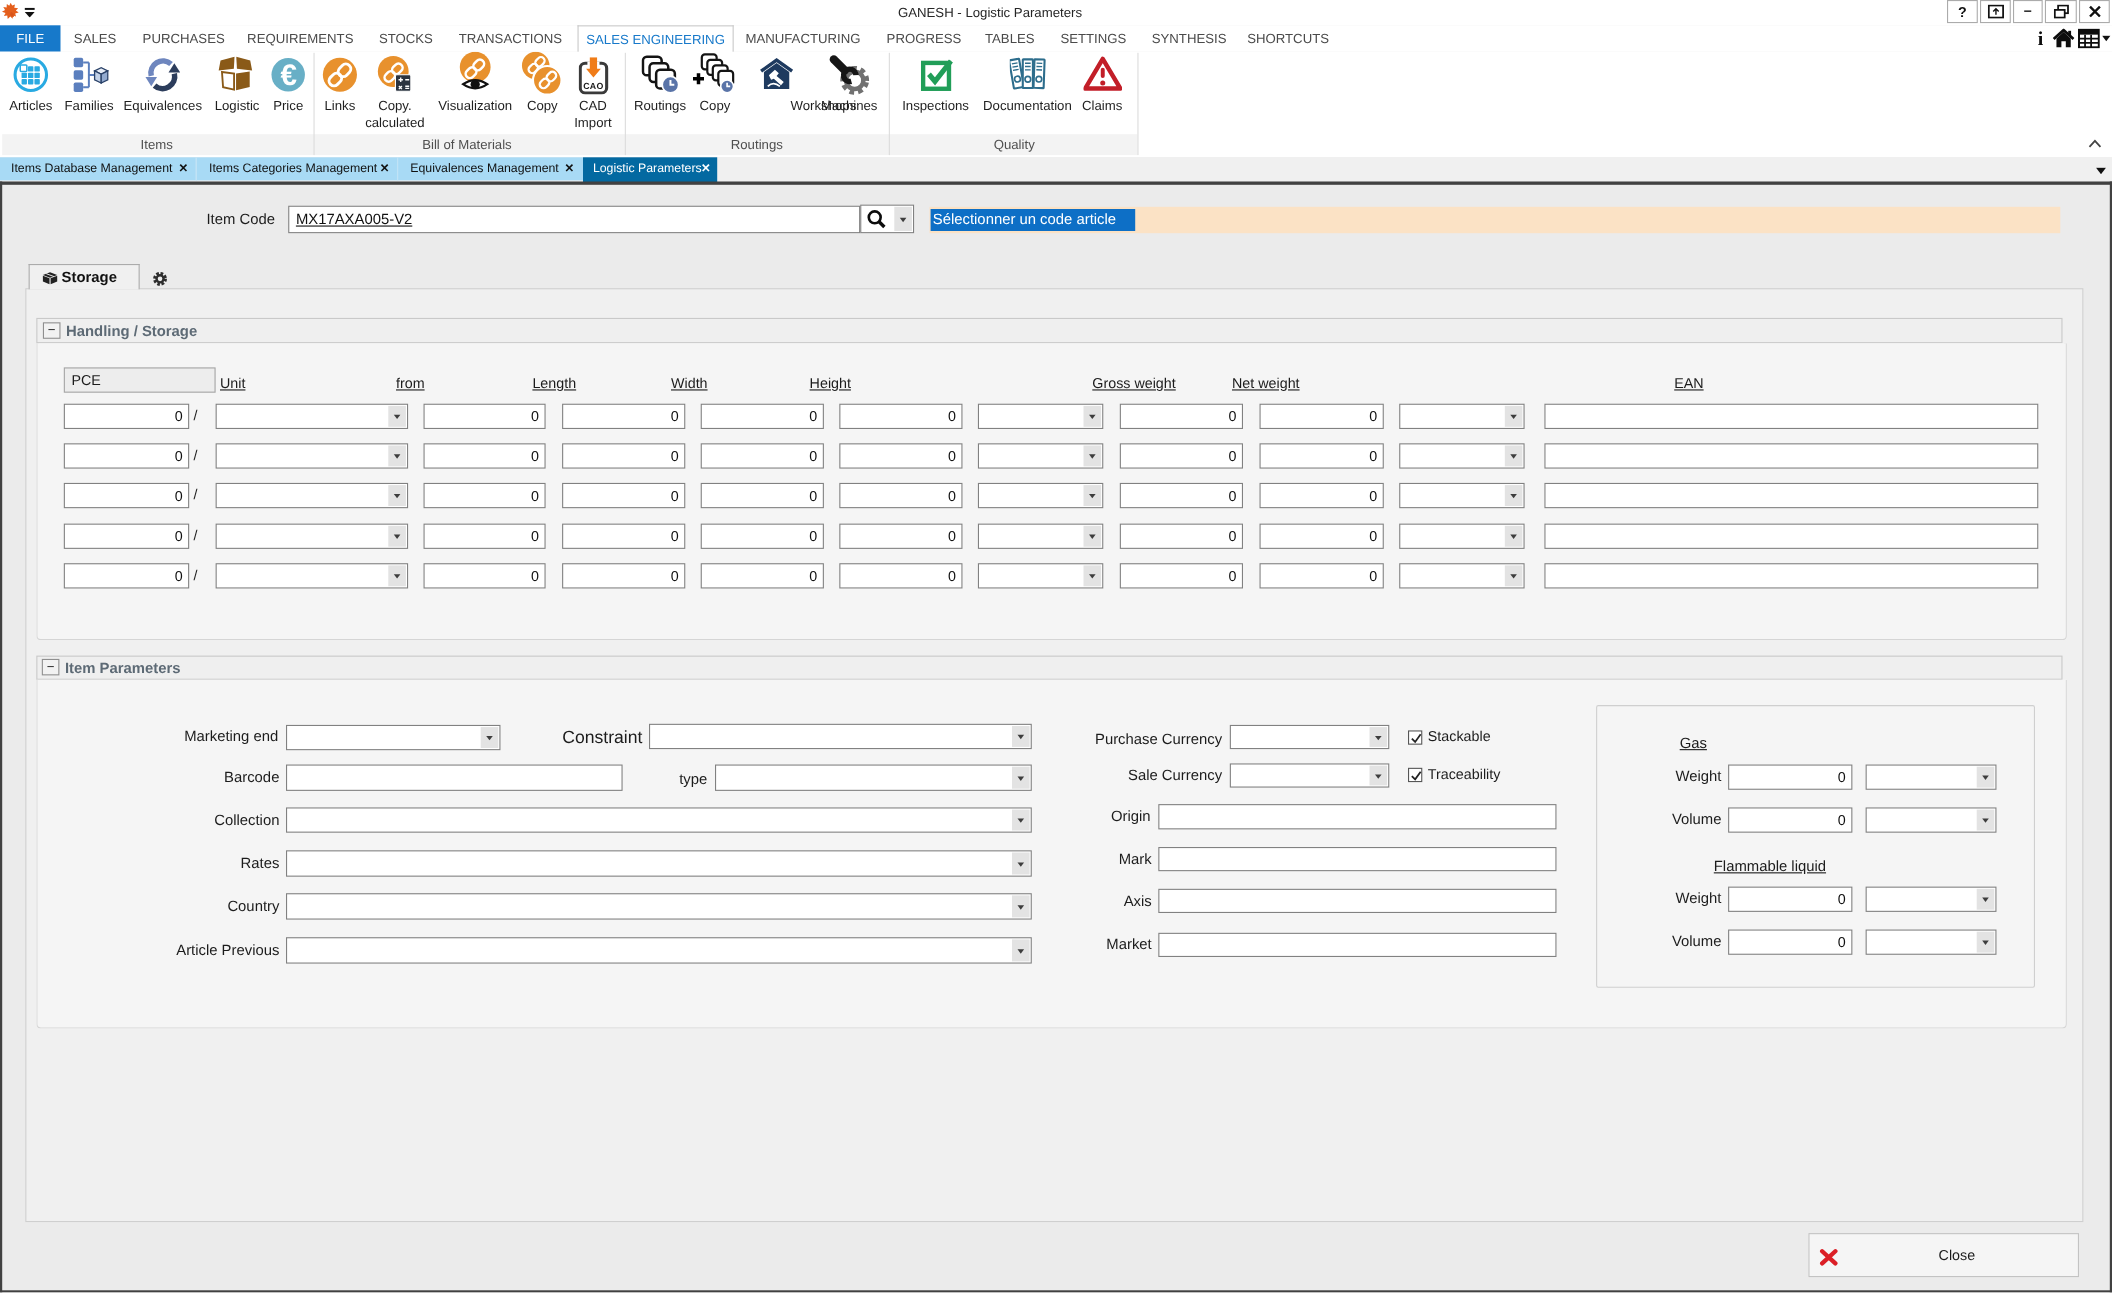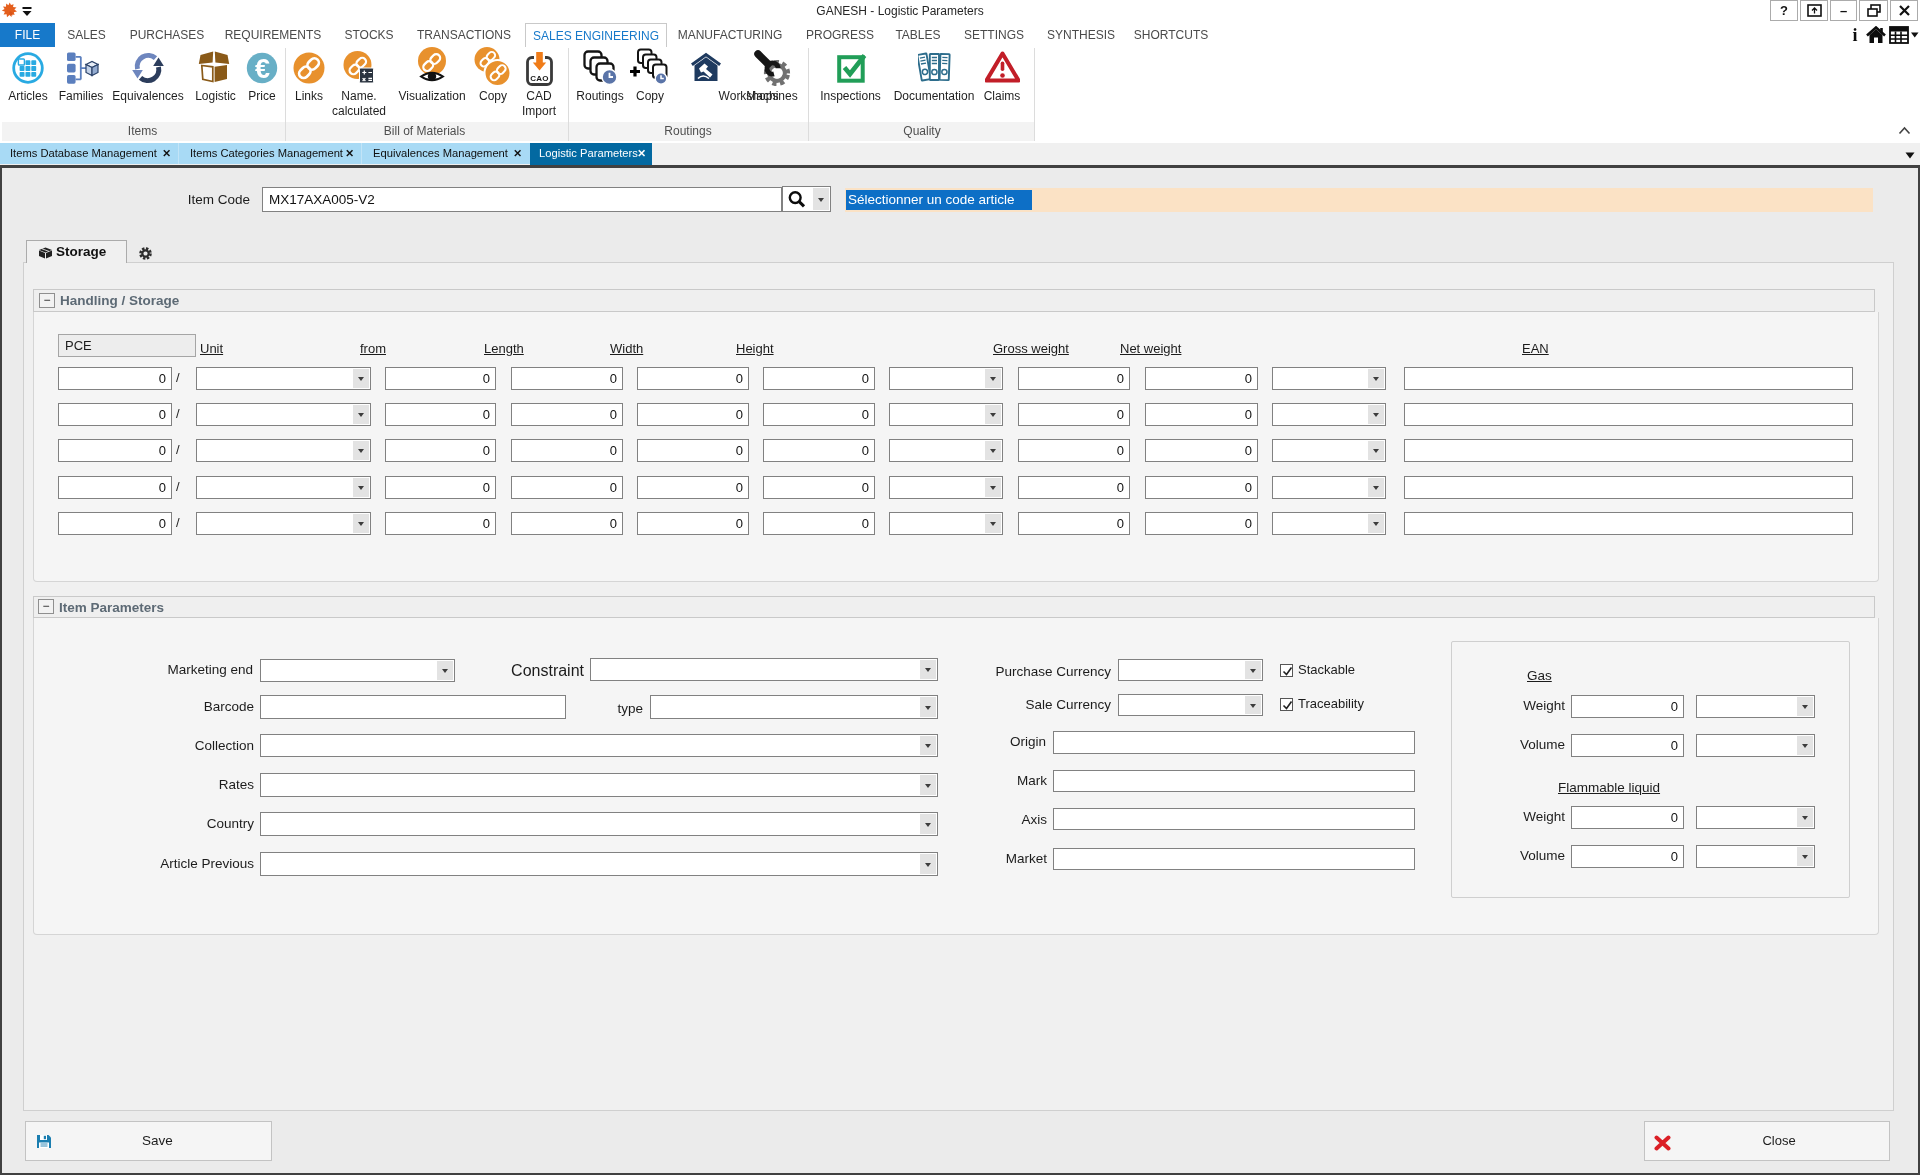--- a/index.html
+++ b/index.html
@@ -144,21 +144,21 @@
 <div class="ricon-lbl" style="left:269px;top:89px;width:80px;">Links</div>
 <svg class="abs" style="left:342px;top:51px" width="34" height="34" viewBox="0 0 34 34">
       <circle cx="15.5" cy="14" r="14" fill="#e8912d"></circle>
       <g transform="rotate(-45 15.5 14) scale(0.9)" fill="none" stroke="#fff" stroke-width="2.5">
         <rect x="5.5" y="12.4" width="11.5" height="8.4" rx="4.2"></rect>
         <rect x="16.3" y="12.4" width="11.5" height="8.4" rx="4.2"></rect>
       </g>
       <rect x="17.5" y="17" width="14" height="15" rx="1.2" fill="#2b3440" stroke="#fff" stroke-width="1"></rect>
       <path d="M20.3,21.5 h4 M22.3,19.5 v4 M26.4,21.5 h3.6 M20.6,27.2 l2.8,2.8 M23.4,27.2 l-2.8,2.8 M26.4,27.4 h3.6 M26.4,29.4 h3.6" stroke="#fff" stroke-width="1.2"></path>
     </svg>
-<div class="ricon-lbl" style="left:318px;top:89px;width:82px;">Name.</div>
+<div class="ricon-lbl" style="left:318px;top:89px;width:82px;">Copy.</div>
 <div class="ricon-lbl" style="left:318px;top:104px;width:82px;">calculated</div>
 <svg class="abs" style="left:414px;top:47px" width="36" height="38" viewBox="0 0 36 38">
       <circle cx="18" cy="14" r="14" fill="#e8912d"></circle>
       <g transform="rotate(-45 18 14) scale(0.92)" fill="none" stroke="#fff" stroke-width="2.5">
         <rect x="7" y="12" width="11.5" height="8.4" rx="4.2"></rect>
         <rect x="17.8" y="12" width="11.5" height="8.4" rx="4.2"></rect>
       </g>
       <path d="M7,29.5 Q18,22 29,29.5 Q18,37 7,29.5 Z" fill="#fff" stroke="#111" stroke-width="2"></path>
       <circle cx="18" cy="29.5" r="4.2" fill="#111"></circle>
     </svg>
@@ -254,21 +254,21 @@
 <div class="doctab" style="left:361px;width:169px;background:#a8daf5;border-left:1px solid #c2e4f7;padding-left:11px;">Equivalences Management<span class="x" style="position:absolute;right:8px;top:0;">✕</span></div>
 <div class="doctab" style="left:530px;width:122px;background:#0369a1;color:#fff;padding-left:9px;height:24px;">Logistic Parameters<span class="x" style="position:absolute;right:6px;top:0;">✕</span></div>
 <svg class="abs" style="left:1905px;top:152px" width="10" height="7" viewBox="0 0 10 7">
       <path d="M0.5,0.5 h9 l-4.5,6 z" fill="#111"></path>
     </svg>
 <div class="abs" style="left:0;top:165px;width:1920px;height:2.5px;background:#414141;"></div>
 <div class="abs" style="left:0;top:165px;width:2px;height:1010px;background:#414141;"></div>
 <div class="abs" style="left:1918px;top:165px;width:2px;height:1010px;background:#414141;"></div>
 <div class="abs" style="left:0;top:1172.5px;width:1920px;height:2.5px;background:#414141;"></div>
 <div class="rlbl" style="left:50px;top:192px;width:200px;font-size:13.5px;">Item Code</div>
-<div class="fld" style="left:262px;top:187px;width:520px;height:25px;line-height:23px;padding-left:6px;font-size:13.5px;">MX17AXA005-V2</div>
+<div class="fld" style="left:262px;top:187px;width:520px;height:25px;line-height:23px;padding-left:6px;font-size:13.5px;text-decoration:underline;">MX17AXA005-V2</div>
 <div class="fld sbtn" style="left:782px;top:186px;width:49px;height:26px;">
 <svg width="20" height="18" viewBox="0 0 20 18" style="position:absolute;left:4px;top:3px;">
 <circle cx="8.2" cy="7.6" r="5.4" fill="none" stroke="#0c0c0c" stroke-width="2.4"></circle>
 <path d="M12.2,11.6 L17,16.4" stroke="#0c0c0c" stroke-width="3"></path>
       </svg>
       <span class="dd"></span>
     </div>
 <div class="abs" style="left:845px;top:188px;width:1028px;height:24px;background:#fbe2c5;"></div>
 <div class="abs" style="left:846px;top:190px;width:186px;height:20px;background:#0d6fc6;color:#fff;font-size:13.5px;line-height:20px;padding-left:2px;">Sélectionner un code article</div>
 <div class="abs" style="left:23px;top:262px;width:1871px;height:849px;background:#f0f0f0;border:1px solid #cfcfcf;"></div>
@@ -466,28 +466,18 @@
 <div class="rlbl" style="left:1305px;top:809px;width:260px;font-size:13.5px;">Weight</div>
 <div class="fld num" style="left:1571px;top:806px;width:113px;height:23px;line-height:21px;">0</div>
 <div class="fld combo" style="left:1696px;top:806px;width:119px;height:23px;">
       <span class="dd"></span>
     </div>
 <div class="rlbl" style="left:1305px;top:848px;width:260px;font-size:13.5px;">Volume</div>
 <div class="fld num" style="left:1571px;top:845px;width:113px;height:23px;line-height:21px;">0</div>
 <div class="fld combo" style="left:1696px;top:845px;width:119px;height:23px;">
       <span class="dd"></span>
     </div>
-<div class="abs" style="left:25px;top:1121px;width:247px;height:40px;background:#f5f5f5;border:1px solid #c3c3c3;">
-<svg style="position:absolute;left:10px;top:12px" width="16" height="15" viewBox="0 0 16 15">
-<path d="M1,1 H12.5 L15,3.5 V14 H1 Z" fill="#1b7eb0"></path>
-<rect x="4" y="1" width="7" height="5" fill="#fff"></rect>
-        <rect x="7.8" y="1.8" width="2.2" height="3.4" fill="#1b7eb0"></rect>
-<rect x="3" y="8.5" width="10" height="5.5" fill="#fff"></rect>
-        <path d="M4.5,10 H11.5 M4.5,12 H11.5" stroke="#1b7eb0" stroke-width="0.9"></path>
-      </svg>
-<div style="position:absolute;left:0;top:0;width:100%;height:100%;text-align:center;line-height:38px;font-size:13.5px;color:#1c1c1c;padding-left:18px;">Save</div>
-    </div>
 <div class="abs" style="left:1644px;top:1121px;width:246px;height:40px;background:#f5f5f5;border:1px solid #c3c3c3;">
 <svg style="position:absolute;left:9px;top:13px" width="17" height="16" viewBox="0 0 17 16">
 <path d="M2.5,2.5 L14.5,13.5 M14.5,2.5 L2.5,13.5" stroke="#db1f26" stroke-width="4" stroke-linecap="round"></path>
       </svg>
 <div style="position:absolute;left:0;top:0;width:100%;height:100%;text-align:center;line-height:38px;font-size:13px;color:#1c1c1c;padding-left:24px;">Close</div>
     </div>
 </div>
 </body></html>

